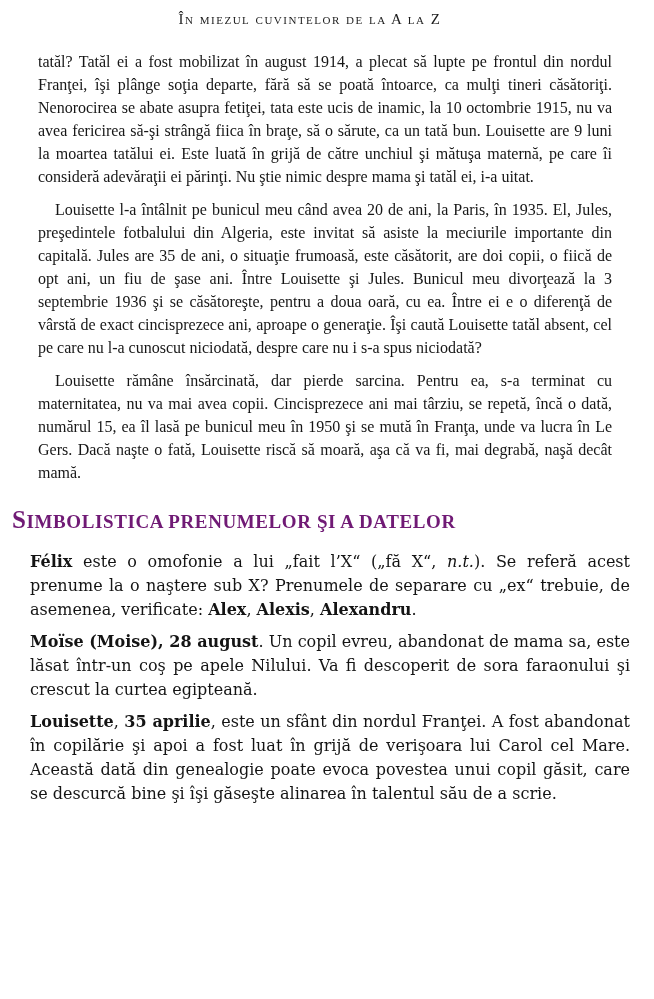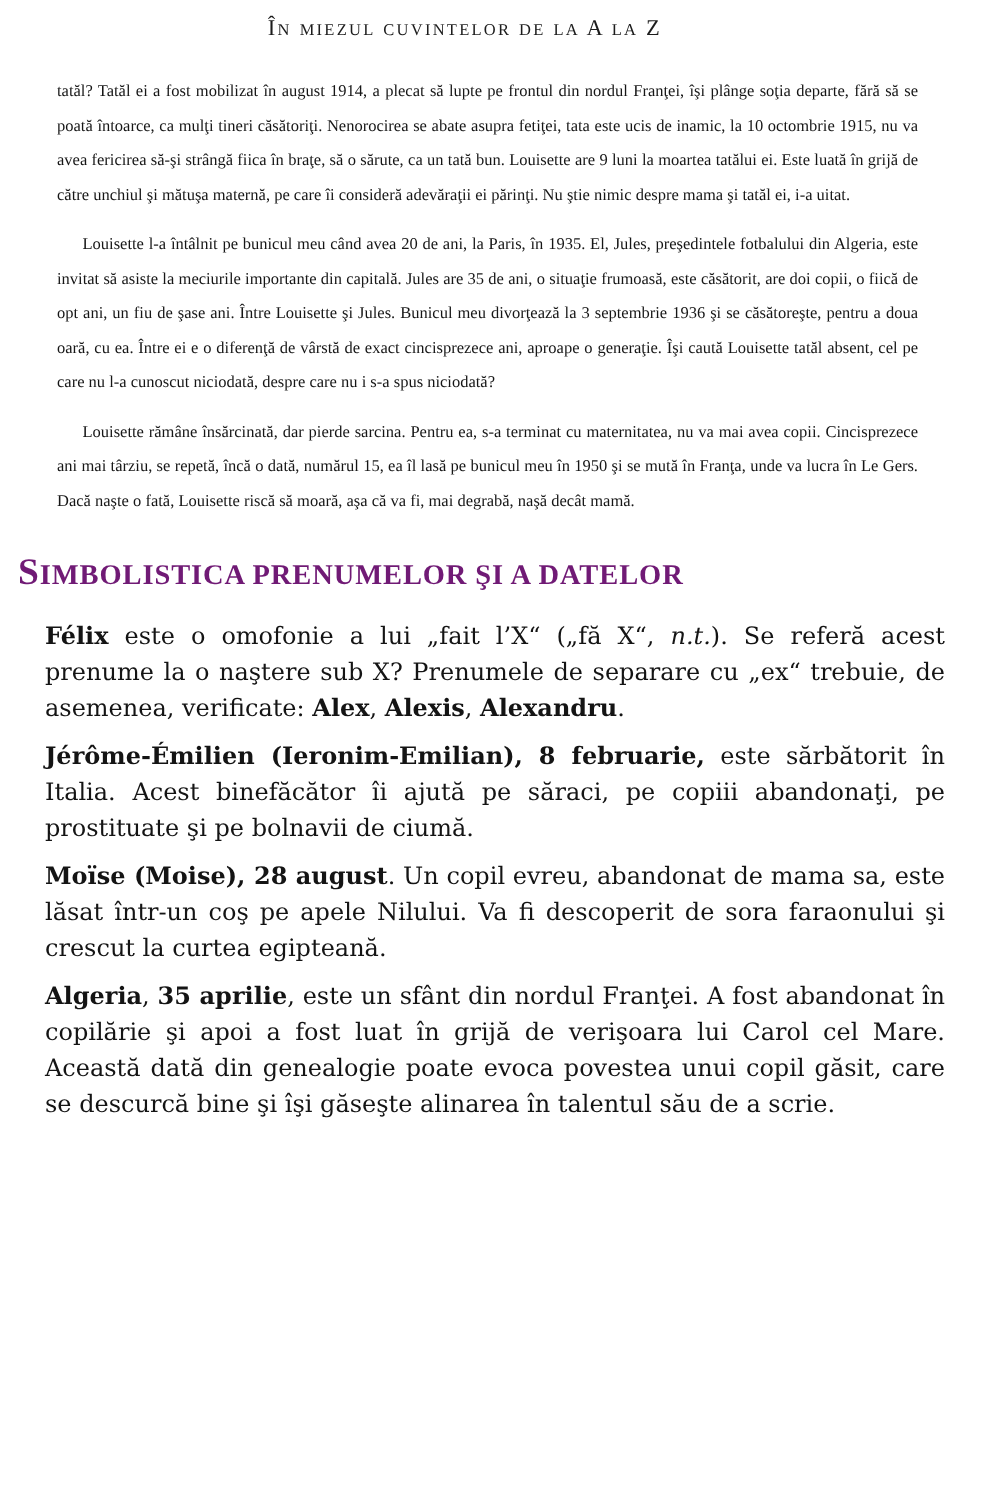--- a/index.html
+++ b/index.html
@@ -40,21 +40,21 @@
   
   .content {
     position: absolute;
     top: 50px;
     left: 30px;
     width: 600px;
   }
   .intro p {
     margin: 0 18px 0 8px;
     font-family: "Liberation Serif", serif;
-    font-size: 11px;
+    font-size: 16px;
     line-height: 23px;
     text-align: justify;
     color: #161616;
   }
   .intro p.follow {
     margin-top: 10px;
     text-indent: 17px;
   }
   .section-heading {
     margin: 21px 0 15px -18px;
@@ -102,22 +102,21 @@
     <div class="intro">
       <p>tatăl? Tatăl ei a fost mobilizat în august 1914, a plecat să lupte pe frontul din nordul Franţei, îşi plânge soţia departe, fără să se poată întoarce, ca mulţi tineri căsătoriţi. Nenorocirea se abate asupra fetiţei, tata este ucis de inamic, la 10 octombrie 1915, nu va avea fericirea să-şi strângă fiica în braţe, să o sărute, ca un tată bun. Louisette are 9 luni la moartea tatălui ei. Este luată în grijă de către unchiul şi mătuşa maternă, pe care îi consideră adevăraţii ei părinţi. Nu ştie nimic despre mama şi tatăl ei, i-a uitat.</p>
       <p class="follow">Louisette l-a întâlnit pe bunicul meu când avea 20 de ani, la Paris, în 1935. El, Jules, preşedintele fotbalului din Algeria, este invitat să asiste la meciurile importante din capitală. Jules are 35 de ani, o situaţie frumoasă, este căsătorit, are doi copii, o fiică de opt ani, un fiu de şase ani. Între Louisette şi Jules. Bunicul meu divorţează la 3 septembrie 1936 şi se căsătoreşte, pentru a doua oară, cu ea. Între ei e o diferenţă de vârstă de exact cincisprezece ani, aproape o generaţie. Îşi caută Louisette tatăl absent, cel pe care nu l-a cunoscut niciodată, despre care nu i s-a spus niciodată?</p>
       <p class="follow">Louisette rămâne însărcinată, dar pierde sarcina. Pentru ea, s-a terminat cu maternitatea, nu va mai avea copii. Cincisprezece ani mai târziu, se repetă, încă o dată, numărul 15, ea îl lasă pe bunicul meu în 1950 şi se mută în Franţa, unde va lucra în Le Gers. Dacă naşte o fată, Louisette riscă să moară, aşa că va fi, mai degrabă, naşă decât mamă.</p>
     </div>
 
     <h2 class="section-heading">Simbolistica prenumelor şi a datelor</h2>
 
     <div class="entries">
       <p><b>Félix</b><span> este o omofonie a lui „fait l’X“ („fă X“, </span><i>n.t.</i><span>). Se referă acest prenume la o naştere sub X? Prenumele de separare cu „ex“ trebuie, de asemenea, verificate: </span><b>Alex</b><span>, </span><b>Alexis</b><span>, </span><b>Alexandru</b><span>.</span></p>
-      <p><b>Jérôme-Émilien (Ieronim-Emilian), 8 februarie,</b><span> este sărbătorit în Italia. Acest binefăcător îi ajută pe săraci, pe copiii abandonaţi, pe prostituate şi pe bolnavii de ciumă.</span></p>
       <p><b>Moïse (Moise), 28 august</b><span>. Un copil evreu, abandonat de mama sa, este lăsat într-un coş pe apele Nilului. Va fi descoperit de sora faraonului şi crescut la curtea egipteană.</span></p>
-      <p><b>Algeria</b><span>, </span><b>35 aprilie</b><span>, este un sfânt din nordul Franţei. A fost abandonat în copilărie şi apoi a fost luat în grijă de verişoara lui Carol cel Mare. Această dată din genealogie poate evoca povestea unui copil găsit, care se descurcă bine şi îşi găseşte alinarea în talentul său de a scrie.</span></p>
+      <p><b>Louisette</b><span>, </span><b>35 aprilie</b><span>, este un sfânt din nordul Franţei. A fost abandonat în copilărie şi apoi a fost luat în grijă de verişoara lui Carol cel Mare. Această dată din genealogie poate evoca povestea unui copil găsit, care se descurcă bine şi îşi găseşte alinarea în talentul său de a scrie.</span></p>
     </div>
 
   </div>
 
   <div class="page-number">13</div>
 
 </div>
 
 </body></html>

